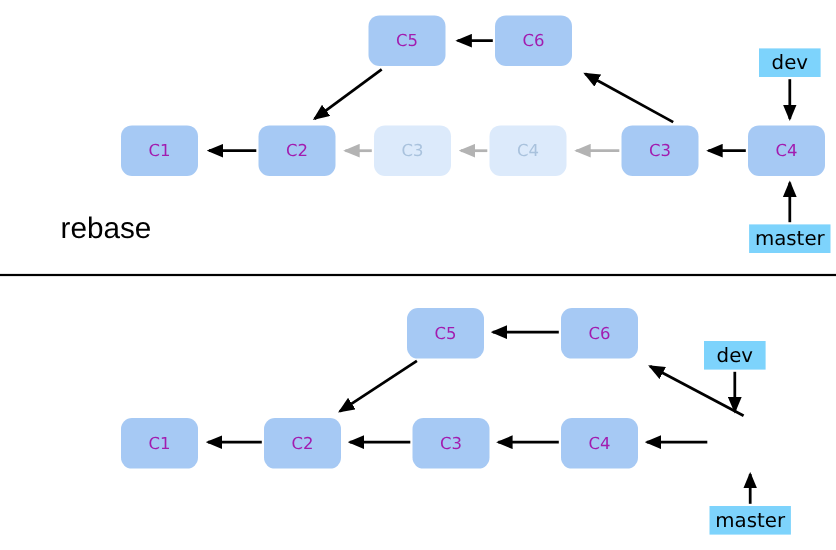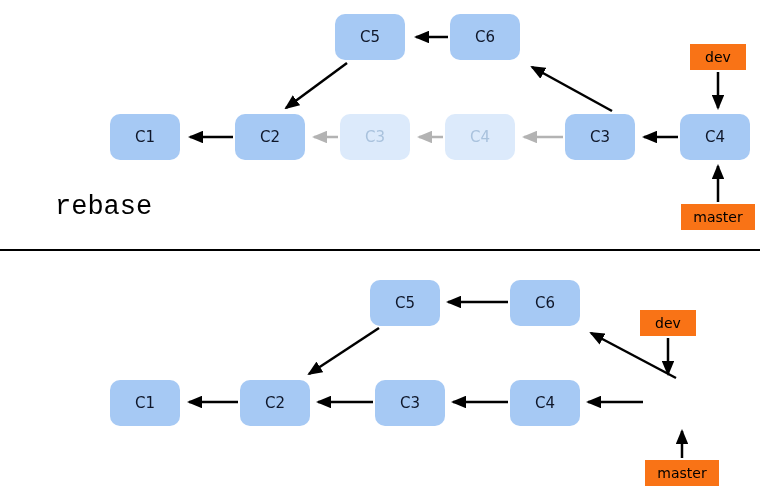--- a/index.html
+++ b/index.html
@@ -5,31 +5,31 @@
   html,body{margin:0;padding:0;background:#fff;}
   .canvas{
     position:relative;width:760px;height:500px;background:#ffffff;
     font-family:"DejaVu Sans", sans-serif;overflow:hidden;
   }
   .arrows{position:absolute;left:0;top:0;z-index:1;}
   .node{
     position:absolute;z-index:2;width:70px;height:46px;
     background:#a6c9f4;border-radius:10px;
     display:flex;align-items:center;justify-content:center;
-    font-size:15px;color:#0f172a;
+    font-size:15px;color:#a21caf;
   }
   .node.faded{background:#dceafb;color:#a9c2dd;}
   .branch-label{
     position:absolute;z-index:2;height:26px;
-    background:#f97316;color:#000;font-size:14px;
+    background:#7dd3fc;color:#000;font-size:18px;
     display:flex;align-items:center;justify-content:center;
   }
   .section-title{
     position:absolute;z-index:2;
-    font-family:Liberation Mono, monospace;font-size:27px;color:#000;
+    font-family:Liberation Sans, sans-serif;font-size:27px;color:#000;
   }
   .divider{position:absolute;z-index:2;left:0;top:249px;width:760px;height:2px;background:#000;}
 </style>
 </head>
 <body>
 
 <div class="canvas">
 
   <svg class="arrows" width="760" height="500" viewBox="0 0 760 500">
     <defs>

